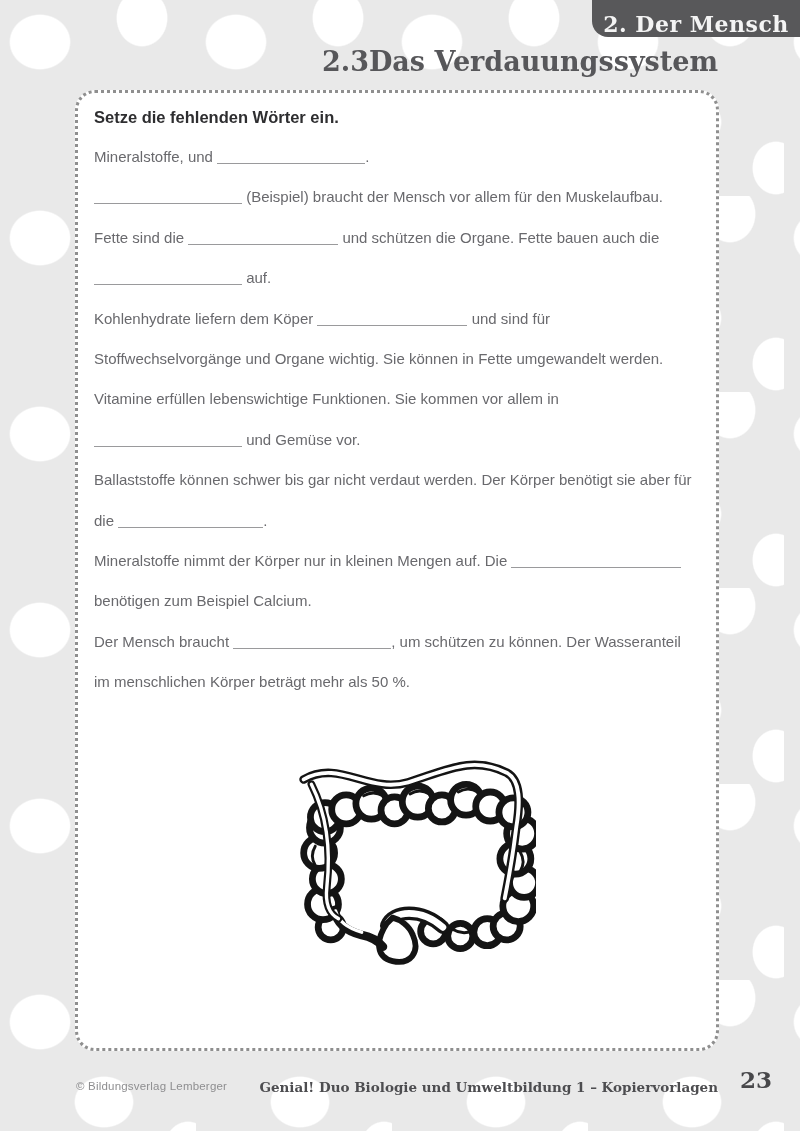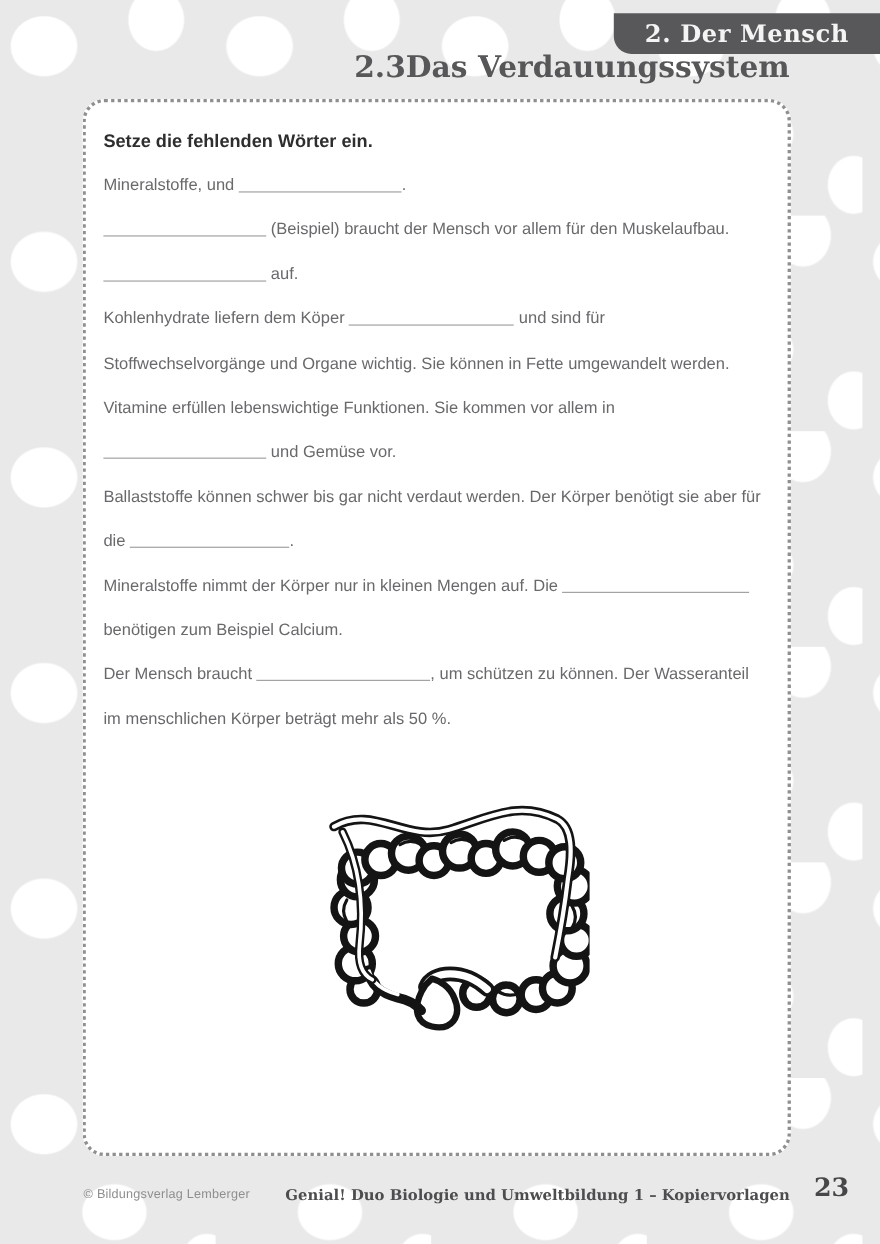--- a/index.html
+++ b/index.html
@@ -8,37 +8,37 @@
     position:relative;width:800px;height:1131px;overflow:hidden;
     background-color:#e9e9e9;
     background-image:
       radial-gradient(ellipse 31px 28px at 40px 42px,  #ffffff 0 95%, rgba(255,255,255,0) 100%),
       radial-gradient(ellipse 26px 29px at 142px 18px, #ffffff 0 95%, rgba(255,255,255,0) 100%),
       radial-gradient(ellipse 30px 26px at 104px 122px,#ffffff 0 95%, rgba(255,255,255,0) 100%),
       radial-gradient(ellipse 24px 27px at 188px 168px,#ffffff 0 95%, rgba(255,255,255,0) 100%);
     background-size:196px 196px;
   }
   .chapter-tab{
-    position:absolute;top:12px;right:0;width:242px;height:37px;
+    position:absolute;top:0;right:0;width:208px;height:37px;
     background:#58585a;border-radius:0 0 0 16px;
-    display:flex;align-items:center;justify-content:center;
+    display:flex;align-items:flex-end;justify-content:center;
   }
   .chapter-tab span{
     font-family:"DejaVu Serif",serif;font-weight:bold;font-size:22px;color:#f4f4f4;
     letter-spacing:0.5px;
   }
   .sheet-title{
     position:absolute;top:46px;right:82px;white-space:nowrap;
     font-family:"DejaVu Serif",serif;font-weight:bold;font-size:27px;color:#57575a;
   }
   .sheet-title .num{margin-right:0;}
   .box{
     position:absolute;left:75px;top:90px;width:644px;height:961px;
     background:#ffffff;border:3px dotted #8f8f8f;border-radius:20px;
-    box-sizing:border-box;padding:16px 16px 0 16px;
+    box-sizing:border-box;padding:4px 16px 0 16px;
   }
   .instruction{
     display:block;line-height:40px;height:40px;
     font-size:16.5px;font-weight:bold;color:#2e2e30;
   }
   .line{
     display:block;margin:0;line-height:40.4px;height:40.4px;white-space:nowrap;
     font-size:15px;color:#69696d;
   }
   .blank{
@@ -73,20 +73,21 @@
   <div class="sheet-title">
     <span class="num">2.3</span><span>Das Verdauungssystem</span>
   </div>
 
   <div class="box">
     <span class="instruction">Setze die fehlenden Wörter ein.</span>
 
     <div>
         <p class="line"><span>Mineralstoffe, und </span><span class="blank" style="width: 148px;"></span><span>.</span></p>
         <p class="line"><span class="blank" style="width: 148px;"></span><span> (Beispiel) braucht der Mensch vor allem für den Muskelaufbau.</span></p>
+        <p class="line"><span>Fette sind die </span><span class="blank" style="width: 150px;"></span><span> und schützen die Organe. Fette bauen auch die</span></p>
         <p class="line"><span class="blank" style="width: 148px;"></span><span> auf.</span></p>
         <p class="line"><span>Kohlenhydrate liefern dem Köper </span><span class="blank" style="width: 150px;"></span><span> und sind für</span></p>
         <p class="line"><span>Stoffwechselvorgänge und Organe wichtig. Sie können in Fette umgewandelt werden.</span></p>
         <p class="line"><span>Vitamine erfüllen lebenswichtige Funktionen. Sie kommen vor allem in</span></p>
         <p class="line"><span class="blank" style="width: 148px;"></span><span> und Gemüse vor.</span></p>
         <p class="line"><span>Ballaststoffe können schwer bis gar nicht verdaut werden. Der Körper benötigt sie aber für</span></p>
         <p class="line"><span>die </span><span class="blank" style="width: 145px;"></span><span>.</span></p>
         <p class="line"><span>Mineralstoffe nimmt der Körper nur in kleinen Mengen auf. Die </span><span class="blank" style="width: 170px;"></span></p>
         <p class="line"><span>benötigen zum Beispiel Calcium.</span></p>
         <p class="line"><span>Der Mensch braucht </span><span class="blank" style="width: 158px;"></span><span>, um schützen zu können. Der Wasseranteil</span></p>

